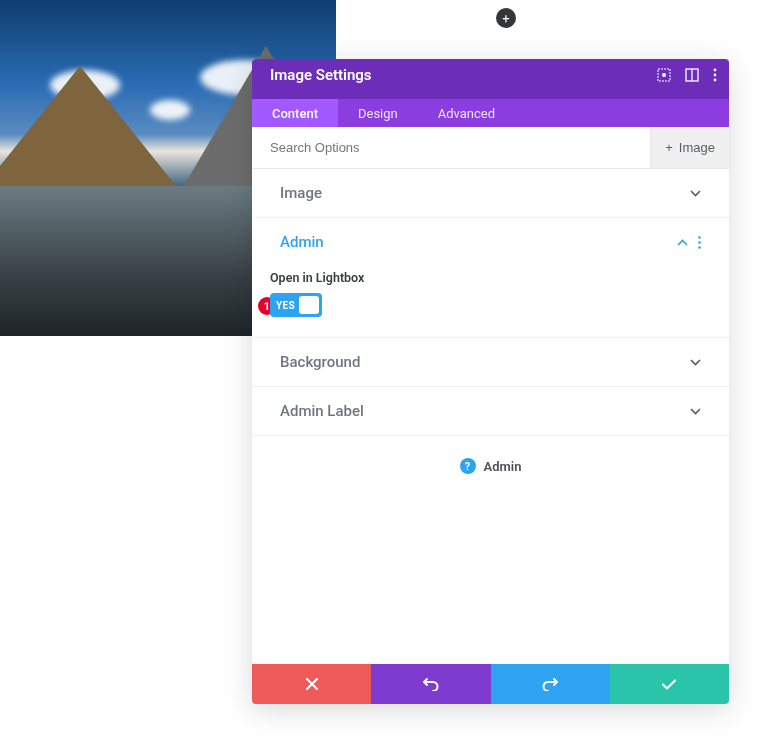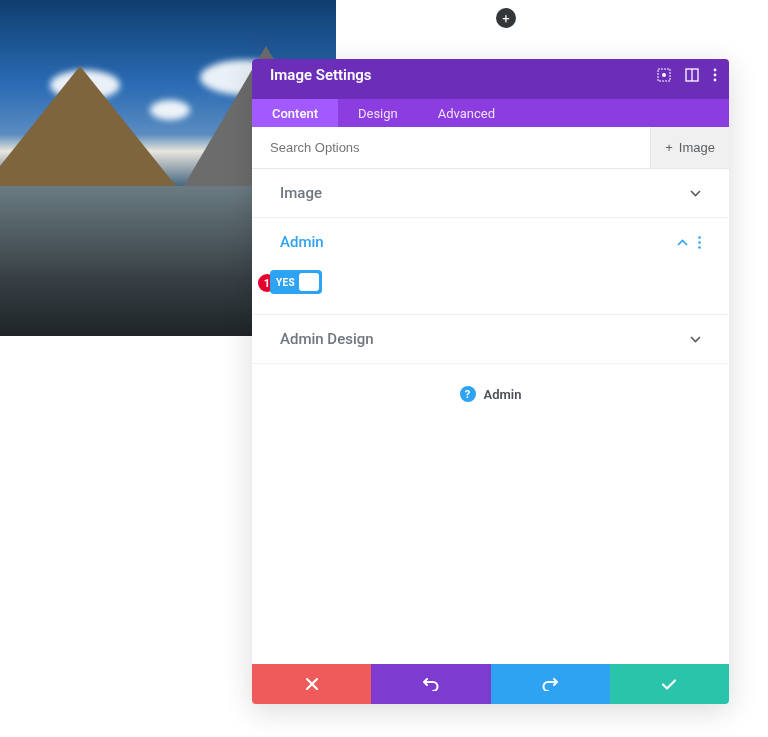--- a/index.html
+++ b/index.html
@@ -361,42 +361,53 @@
           <span>
             <svg width="3" height="13" viewBox="0 0 3 13">
                 <circle cx="1.5" cy="1.5" r="1.3" fill="#2ea3f2"></circle>
                 <circle cx="1.5" cy="6.5" r="1.3" fill="#2ea3f2"></circle>
                 <circle cx="1.5" cy="11.5" r="1.3" fill="#2ea3f2"></circle>
               </svg>
           </span>
         </div>
       </div>
       <div class="section-body">
+        <div class="field-label">Open in Lightbox</div>
         <div class="toggle-wrap">
           <div class="badge">1</div>
           <div class="toggle">
             <span class="toggle-label">YES</span>
             <div class="toggle-knob"></div>
           </div>
         </div>
       </div>
     </div>
 
-
     <div class="section">
       <div class="section-header">
-        <span class="section-title">Admin Design</span>
+        <span class="section-title">Background</span>
         <span class="chev">
           <svg width="11" height="7" viewBox="0 0 11 7">
               <path d="M1 1 L5.5 5.5 L10 1" fill="none" stroke="#575a5f" stroke-width="1.6"></path>
             </svg>
         </span>
       </div>
     </div>
 
+    <div class="section">
+      <div class="section-header">
+        <span class="section-title">Admin Label</span>
+        <span class="chev">
+          <svg width="11" height="7" viewBox="0 0 11 7">
+              <path d="M1 1 L5.5 5.5 L10 1" fill="none" stroke="#575a5f" stroke-width="1.6"></path>
+            </svg>
+        </span>
+      </div>
+    </div>
+
     <div class="help-row">
       <div class="help-icon">?</div>
       <span>Admin</span>
     </div>
 
   </div>
 
   <div class="footer">
     <button class="btn-red">
       <span>

